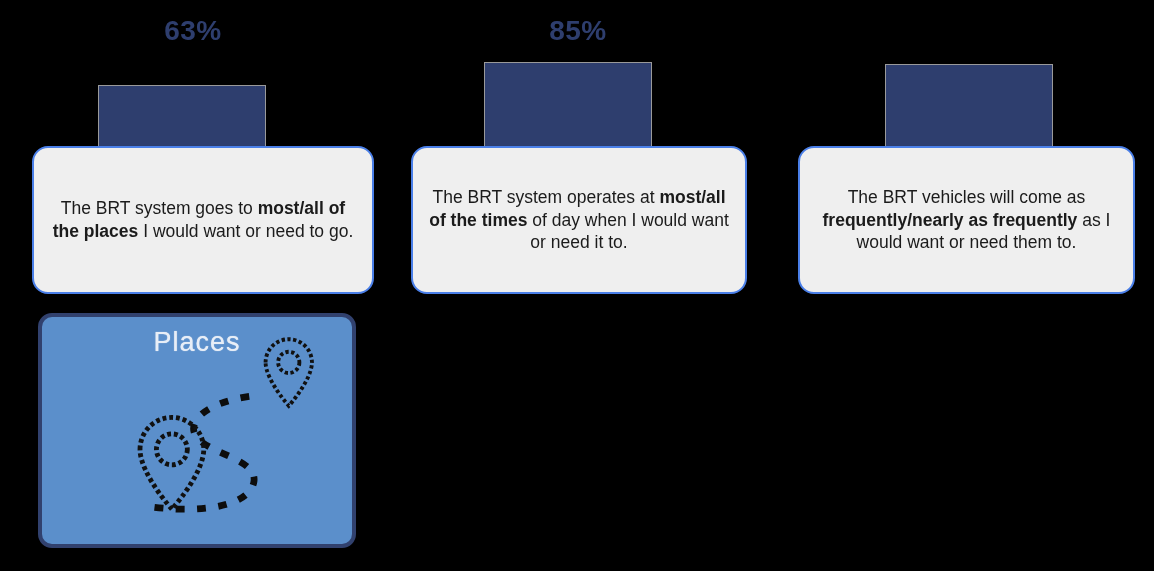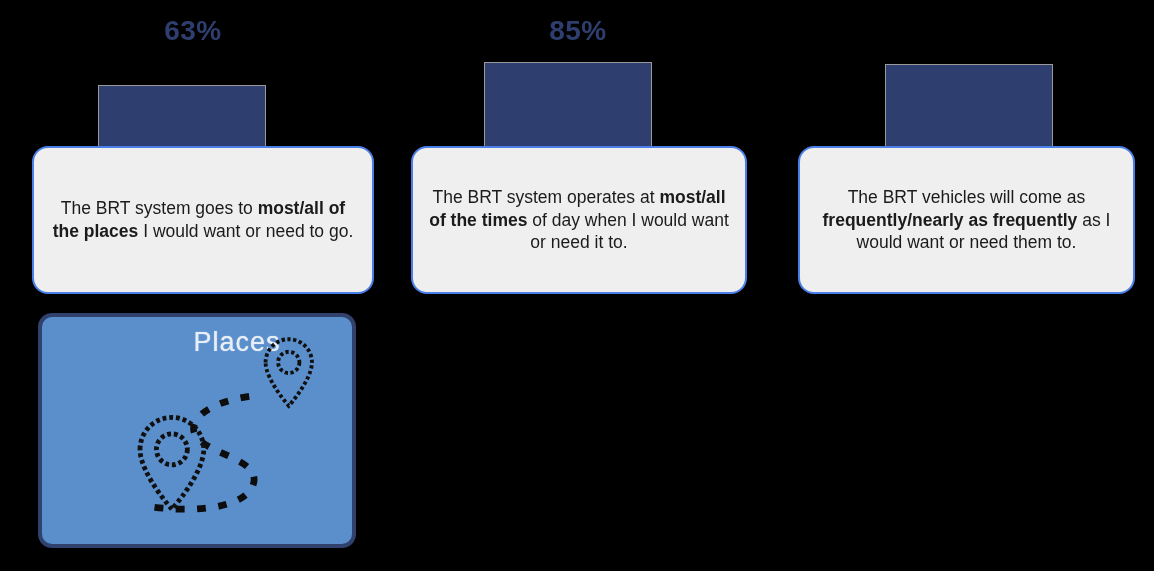--- a/index.html
+++ b/index.html
@@ -89,21 +89,20 @@
     top: 12px;
     left: 0;
     width: 100%;
     text-align: center;
     color: #E8EEF7;
     font-size: 27px;
     font-weight: 300;
     letter-spacing: 1px;
     line-height: 1;
     text-shadow: 0 0 1px rgba(255,255,255,0.8);
-    padding-left: 40px;
   }
   .panel-art {
     position: absolute;
     left: 0;
     top: 0;
     width: 100%;
     height: 100%;
   }
 </style>
 </head>

